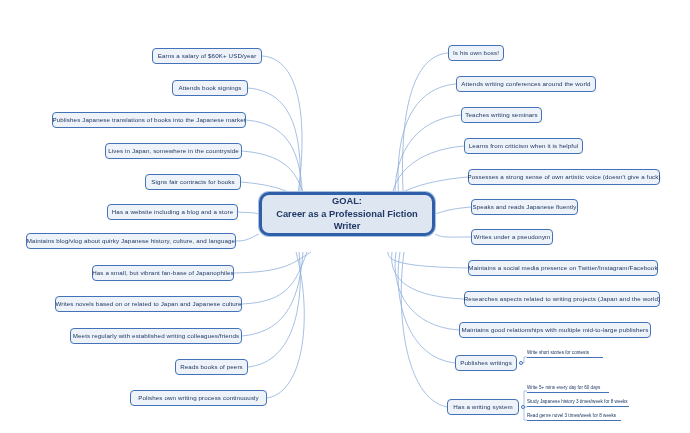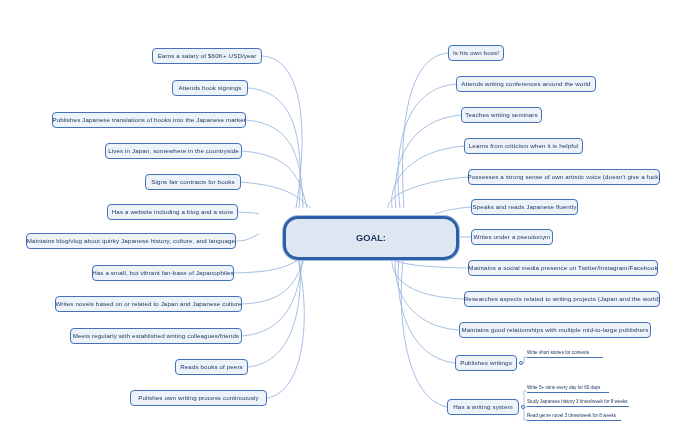--- a/index.html
+++ b/index.html
@@ -44,38 +44,37 @@
     white-space: nowrap;
     z-index: 3;
   }
   .node.left  { justify-content: center; }
   .node.right { justify-content: center; }
 
   #central-node {
     position: absolute;
     box-sizing: border-box;
     left: 259px;
-    top: 216px;
+    top: 192px;
     width: 176px;
     height: 44px;
     background: #dee6f2;
     border: 3px solid #2f5fa8;
-    border-radius: 15px;
+    border-radius: 10px;
     color: #1f3864;
     font-weight: bold;
     font-size: 9.3px;
     line-height: 1.35;
     display: flex;
     flex-direction: column;
     align-items: center;
     justify-content: center;
     text-align: center;
     z-index: 6;
     box-shadow: 0 0 0 1px #a8c0e0;
-    margin-left: 24px;
   }
   #central-node .goal-label { display: block; }
 
   .sub-node {
     position: absolute;
     box-sizing: border-box;
     color: #1f3864;
     font-size: 4.6px;
     line-height: 1.05;
     white-space: nowrap;
@@ -131,20 +130,21 @@
       <path d="M521,363 L524,363 L524,357 L527,357"></path>
 
       <path d="M523,407 L524,407 L524,391 L527,391"></path>
       <path d="M524,407 L527,407"></path>
       <path d="M524,407 L524,420 L527,420"></path>
     </g>
   </svg>
 
   <div id="central-node">
     <span class="goal-label">GOAL:</span>
+    <span class="goal-label">Career as a Professional Fiction Writer</span>
   </div>
 
   <div class="node left" style="left:152px;top:48px;width:110px;height:16px;">
       <span>Earns a salary of $60K+ USD/year</span>
     </div>
   <div class="node left" style="left:172px;top:80px;width:76px;height:16px;">
       <span>Attends book signings</span>
     </div>
   <div class="node left" style="left:52px;top:112px;width:194px;height:16px;">
       <span>Publishes Japanese translations of books into the Japanese market</span>

